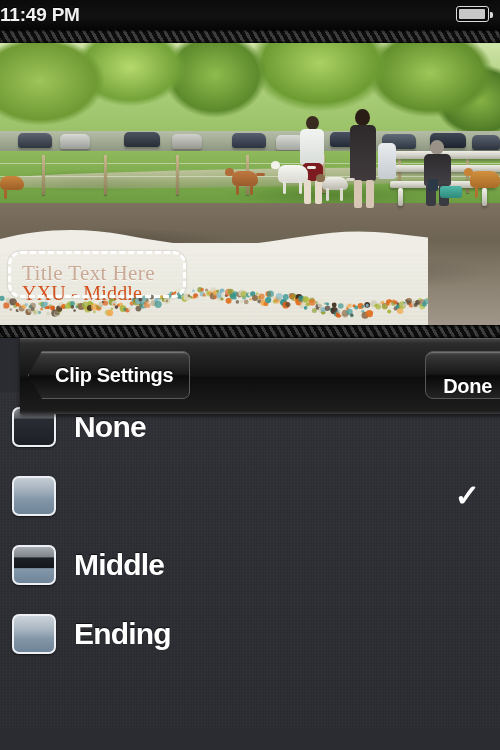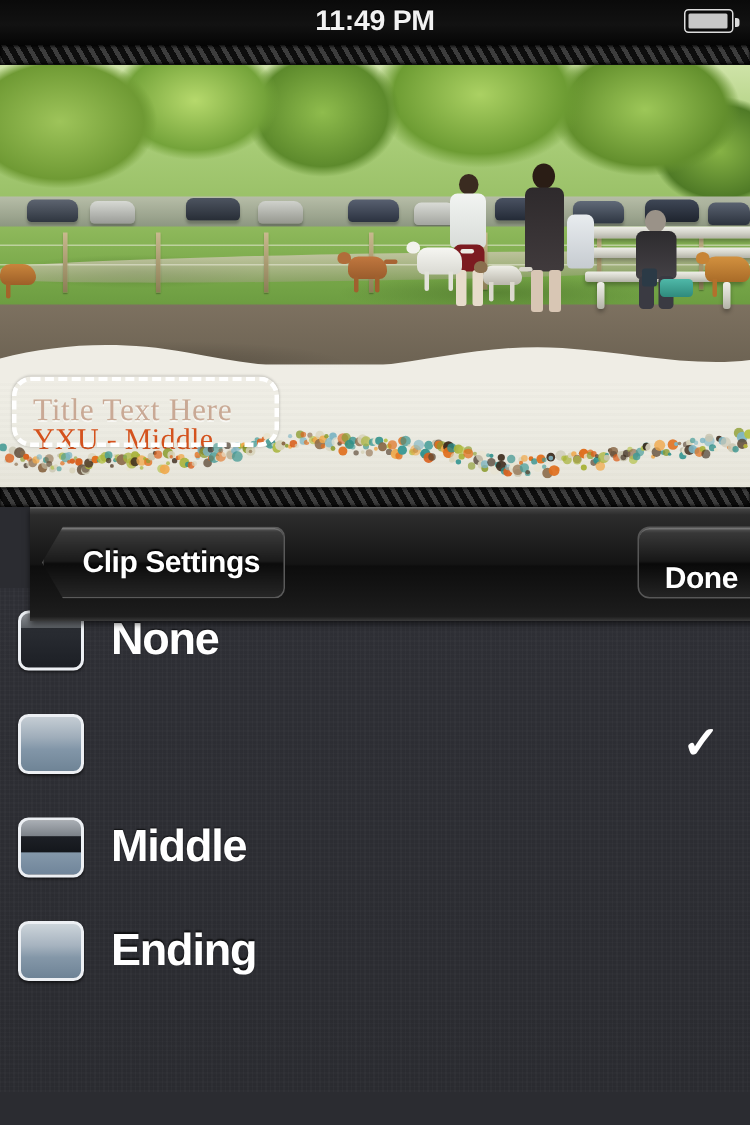--- a/index.html
+++ b/index.html
@@ -16,21 +16,21 @@
     position:absolute; top:0; left:0; width:500px; height:30px;
     background:linear-gradient(180deg,#0a0a0a 0%,#121212 55%,#050505 100%);
     display:flex; align-items:center; z-index:40;
   }
   .sb-left{ display:flex; align-items:center; gap:9px; padding-left:14px; }
   .sb-text{
     color:#e9e9e9; font-size:19px; font-weight:bold;
     letter-spacing:-0.3px; text-shadow:0 -1px 0 #000;
   }
   .sb-center{
-    position:absolute; left:0; right:0; text-align:center;
+    position:absolute; left:0; right:0; 
     color:#f2f2f2; font-size:19px; font-weight:bold; letter-spacing:-0.2px;
     text-shadow:0 -1px 0 #000; pointer-events:none;
   }
   .sb-right{ position:absolute; right:11px; top:6px; }
   .wifi{ width:22px; height:17px; position:relative; }
   .wifi i{ position:absolute; display:block; border:2.4px solid #e3e3e3;
     border-bottom:none; border-radius:50% 50% 0 0 / 100% 100% 0 0; left:50%;
     transform:translateX(-50%); background:transparent; }
   .wifi i.a{ width:21px; height:10px; top:0px; }
   .wifi i.b{ width:13px; height:6.5px; top:4.5px; }
@@ -110,21 +110,21 @@
   .p-head{ position:absolute; border-radius:50%; }
   .p-body{ position:absolute; border-radius:5px 5px 3px 3px; }
   .p-leg{ position:absolute; border-radius:2px; }
   .dog{ position:absolute; border-radius:7px 9px 5px 5px; }
   .dog .tail{ position:absolute; width:9px; height:3px; border-radius:2px; }
   .dog .head{ position:absolute; width:9px; height:8px; border-radius:50% 50% 40% 40%; }
   .dog .leg{ position:absolute; width:3px; border-radius:0 0 2px 2px; }
 
   
   .paper{
-    position:absolute; left:0; bottom:0; width:500px; height:100px;
+    position:absolute; left:0; bottom:0; width:428px; height:100px;
     z-index:16; overflow:hidden;
   }
   .paper .sheet{
     position:absolute; left:0; top:18px; width:500px; height:82px;
     background:
       repeating-linear-gradient(0deg, rgba(0,0,0,.012) 0 2px, rgba(255,255,255,.015) 2px 4px),
       linear-gradient(180deg,#f1efe7 0%, #ecebe2 55%, #e7e5da 100%);
   }
   .paper .wave{
     position:absolute; left:0; top:0; width:500px; height:30px;

